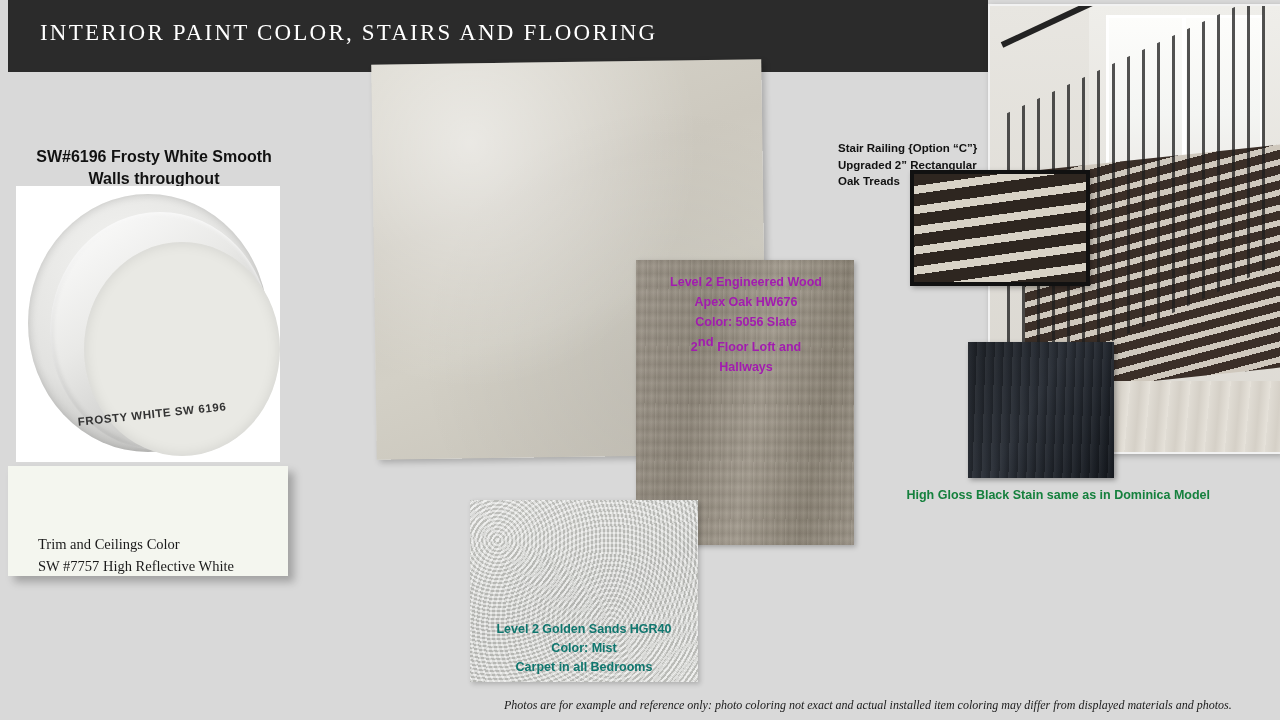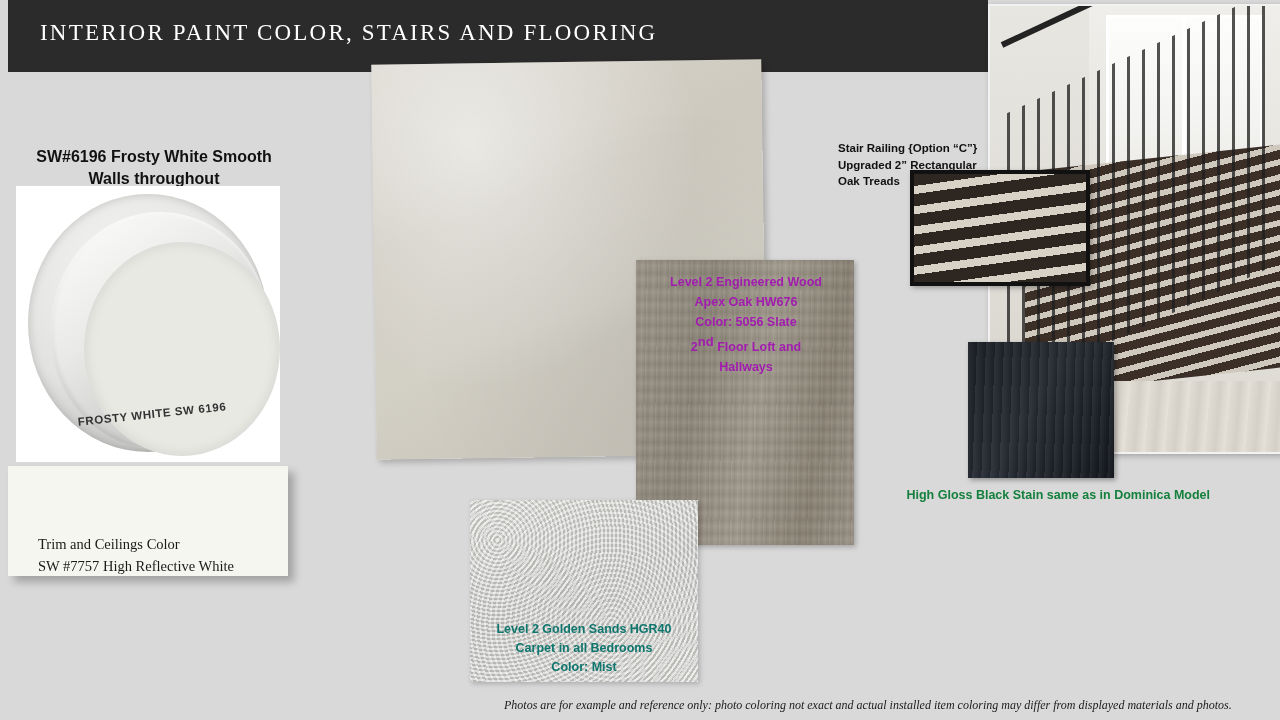--- a/index.html
+++ b/index.html
@@ -338,22 +338,22 @@
     <div>Color: 5056 Slate</div>
     <div>
       <span>2</span><sup>nd</sup><span> Floor Loft and</span>
     </div>
     <div>Hallways</div>
   </div>
 
   <div class="carpet"></div>
   <div class="carpet-caption">
     <div>Level 2 Golden Sands HGR40</div>
+    <div>Color: Mist</div>
     <div>Carpet in all Bedrooms</div>
-    <div>Color: Mist</div>
   </div>
 
   <div class="stair-photo">
     <div class="sp-wallL"></div>
     <div class="sp-window"></div>
     <div class="sp-stairs"></div>
     <div class="sp-rail"></div>
     <div class="sp-railtop"></div>
     <div class="sp-floor"></div>
   </div>

